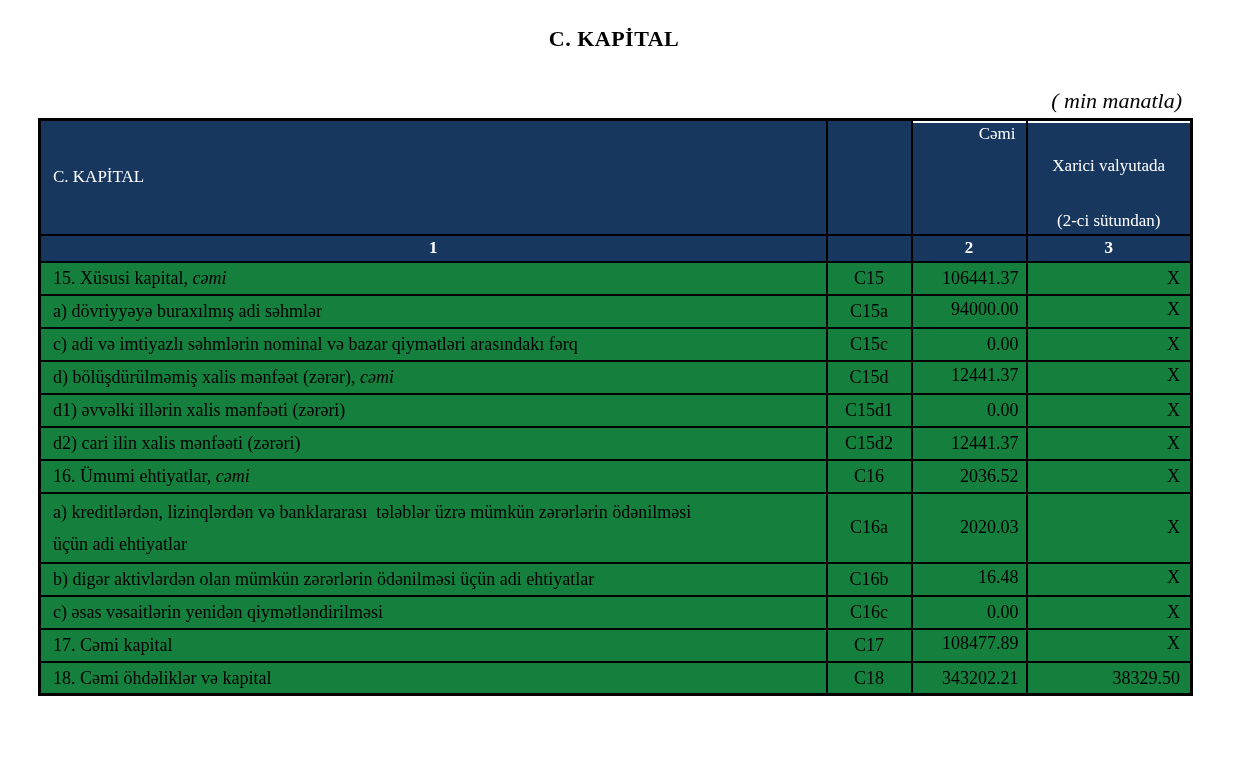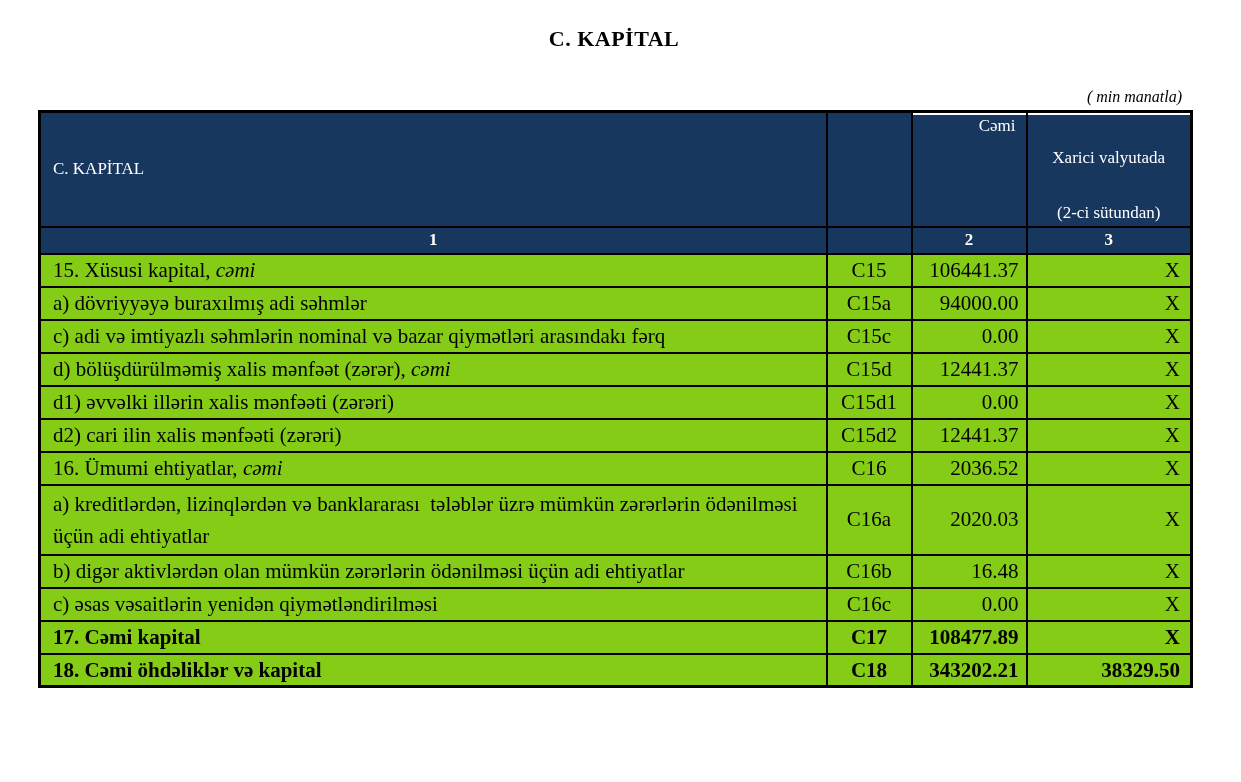--- a/index.html
+++ b/index.html
@@ -22,21 +22,21 @@
     font-weight: bold;
     letter-spacing: 0.5px;
   }
   .unit-note {
     margin: 36px 0 0 38px;
     width: 1152px;
     box-sizing: border-box;
     padding-right: 8px;
     text-align: right;
     font-style: italic;
-    font-size: 16px;
+    font-size: 22px;
   }
 
   table.capital-table {
     margin: 4px 0 0 38px;
     width: 1152px;
     table-layout: fixed;
     border-collapse: collapse;
     border: 3px solid #000;
   }
   col.c-label { width: 787px; }
@@ -74,32 +74,32 @@
   .fx-line { display: block; margin-top: 32px; }
   .th-num {
     height: 27px;
     text-align: center;
     font-weight: bold;
     vertical-align: middle;
   }
 
   tbody td {
     height: 33px;
-    font-size: 21px;
+    font-size: 18px;
     vertical-align: middle;
-    background: #84cc16;
+    background: #15803d;
   }
   td.label { text-align: left; padding: 2px 8px 2px 12px; white-space: pre-line; }
   td.label .it { font-style: italic; }
   td.code  { text-align: center; }
   td.value { text-align: right; padding-right: 7px; }
   td.fx    { text-align: right; padding-right: 10px; }
 
   tr.raised td.value, tr.raised td.fx { vertical-align: top; padding-top: 3px; }
-  tr.bold td { font-weight: bold; }
+  tr.bold td { font-weight: normal; }
   tr.tall td { height: 52px; }
   tr.tall td.label { line-height: 32px; }
 </style>
 </head>
 <body>
 
 <div class="sheet">
 
   <div class="doc-title">C. KAPİTAL</div>
 

